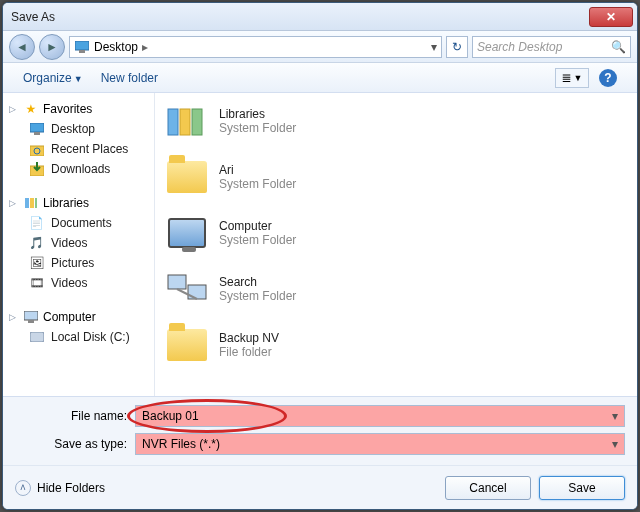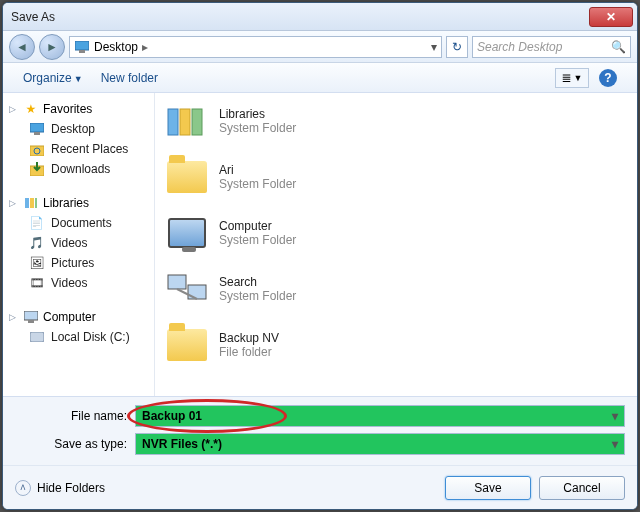--- a/index.html
+++ b/index.html
@@ -35,21 +35,21 @@
   .main { flex: 1; overflow-y: auto; position: relative; }
   .main::-webkit-scrollbar { width: 16px; }
   .main::-webkit-scrollbar-thumb { background: #c7d3e3; border: 3px solid #eef3fa; border-radius: 8px; }
   .item-row { display: flex; align-items: center; gap: 10px; padding: 6px 10px; }
   .big-icon { width: 44px; height: 44px; display: flex; align-items: center; justify-content: center; }
   .item-name { color: #222; }
   .item-sub { color: #888; }
   .bottom-form { padding: 8px 12px 4px 12px; background: #f1f5fb; }
   .form-row { display: flex; align-items: center; margin-bottom: 6px; position: relative; }
   .form-label { width: 120px; text-align: right; padding-right: 8px; }
-  .form-field { flex: 1; height: 22px; background: #22c55e; border: 1px solid #a9bcd4; display: flex; align-items: center; padding: 0 6px; font-weight: bold; }
+  .form-field { flex: 1; height: 22px; background: #fca5a5; border: 1px solid #a9bcd4; display: flex; align-items: center; padding: 0 6px; }
   .form-field .drop { margin-left: auto; color: #555; }
   .ellipse { position: absolute; left: 112px; top: -6px; width: 160px; height: 34px; border: 3px solid #d02828; border-radius: 50%; pointer-events: none; }
   .footer { height: 44px; background: #f1f5fb; display: flex; align-items: center; padding: 0 12px; border-top: 1px solid #dfe7f2; }
   .hide-folders { display: flex; align-items: center; gap: 6px; }
   .hf-arrow { width: 16px; height: 16px; border: 1px solid #9db1cc; border-radius: 50%; display: flex; align-items: center; justify-content: center; color: #4a6a92; font-size: 10px; }
   .footer-right { margin-left: auto; display: flex; gap: 8px; }
   .btn { width: 86px; height: 24px; border: 1px solid #8aa3c2; background: linear-gradient(#fdfefe,#e8eff8); border-radius: 3px; display: flex; align-items: center; justify-content: center; }
   .btn.primary { border: 1px solid #3f8dd6; box-shadow: 0 0 2px #6fb1e8; }
   
   .star { color: #f5b200; }
@@ -271,17 +271,17 @@
       </div>
     </div>
   </div>
 
   <div class="footer">
     <div class="hide-folders">
       <span class="hf-arrow">˄</span>
       <span>Hide Folders</span>
     </div>
     <div class="footer-right">
+      <div class="btn">Cancel</div>
       <div class="btn primary">Save</div>
-      <div class="btn">Cancel</div>
     </div>
   </div>
 </div>
 
 </body></html>

